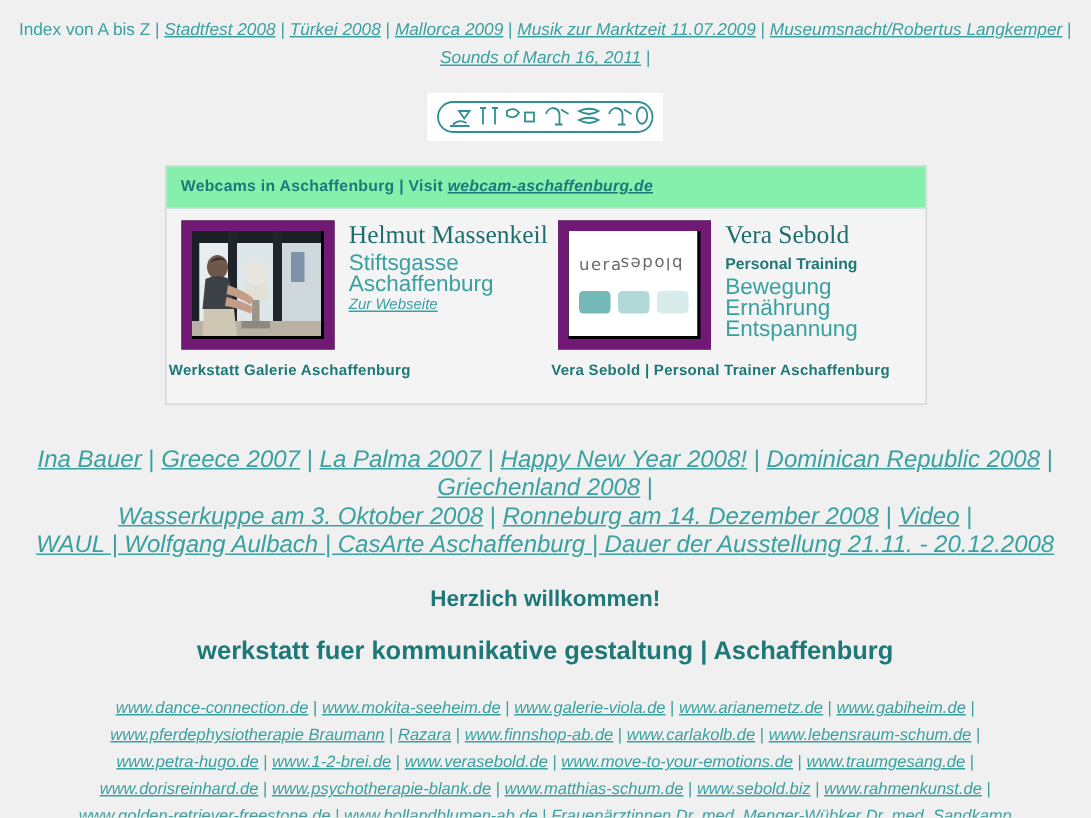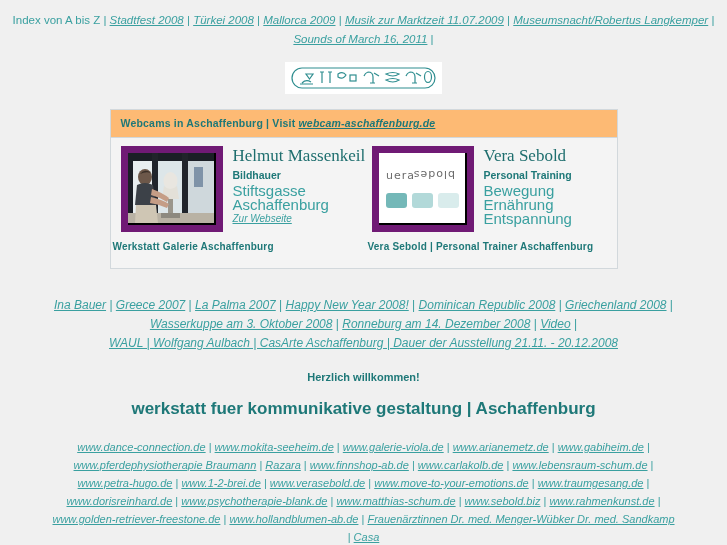--- a/index.html
+++ b/index.html
@@ -49,21 +49,21 @@
 
   
   .panel {
     width: 508px;
     margin: 13px auto 0 auto;
     border: 1px solid #d2d8dc;
     background: #f4f4f4;
     box-sizing: border-box;
   }
   .panel-head {
-    background: #fdba74;
+    background: #86efac;
     border-bottom: 1px solid #d2d8dc;
     padding: 7px 10px 8px 10px;
     font-size: 10.5px;
     font-weight: bold;
     color: #1e7878;
     letter-spacing: .2px;
   }
   .panel-head a { color: #1e7878; }
   .panel-body {
     display: flex;
@@ -119,28 +119,28 @@
     letter-spacing: .2px;
     box-sizing: border-box;
   }
   .foot-cell + .foot-cell { padding-left: 8px; }
 
   
   .midlinks {
     text-align: center;
     margin-top: 27px;
     line-height: 19px;
-    font-size: 12px;
+    font-size: 16px;
   }
 
   
   .welcome {
     text-align: center;
     margin-top: 18px;
-    font-size: 11px;
+    font-size: 15px;
     font-weight: bold;
     color: #1e7878;
   }
   .subtitle {
     text-align: center;
     margin-top: 16px;
     font-size: 17px;
     font-weight: bold;
     color: #1e7878;
   }
@@ -216,21 +216,20 @@
           <ellipse cx="17" cy="24" rx="7" ry="8" fill="#6d584a"></ellipse>
           <path d="M12 21 q5-6 11-1 q-5-2 -11 1z" fill="#3a2f28"></path>
           <path d="M9 32 q8-4 16 0 l3 20 h-21 z" fill="#3c4148"></path>
           <path d="M24 36 q11 4 17 9 l-2 4 q-8-5 -16-7z" fill="#c59d86"></path>
           <path d="M23 44 q12 3 18 7 l-2 4 q-9-4 -17-5z" fill="#c59d86"></path>
           <path d="M8 52 h20 l2 18 h-23z" fill="#cfc6b4"></path>
         </svg>
       </div>
       <div class="card-text">
         <div class="card-name">Helmut Massenkeil</div>
-        <div class="card-role">Bildhauer</div>
         <div class="card-line">Stiftsgasse</div>
         <div class="card-line">Aschaffenburg</div>
         <div class="card-link"><a>Zur Webseite</a></div>
       </div>
     </div>
 
     <div class="card">
       <div class="thumb">
         <svg width="86" height="70" viewBox="0 0 86 70" xmlns="http://www.w3.org/2000/svg">
           <rect width="86" height="70" fill="#ffffff"></rect>

